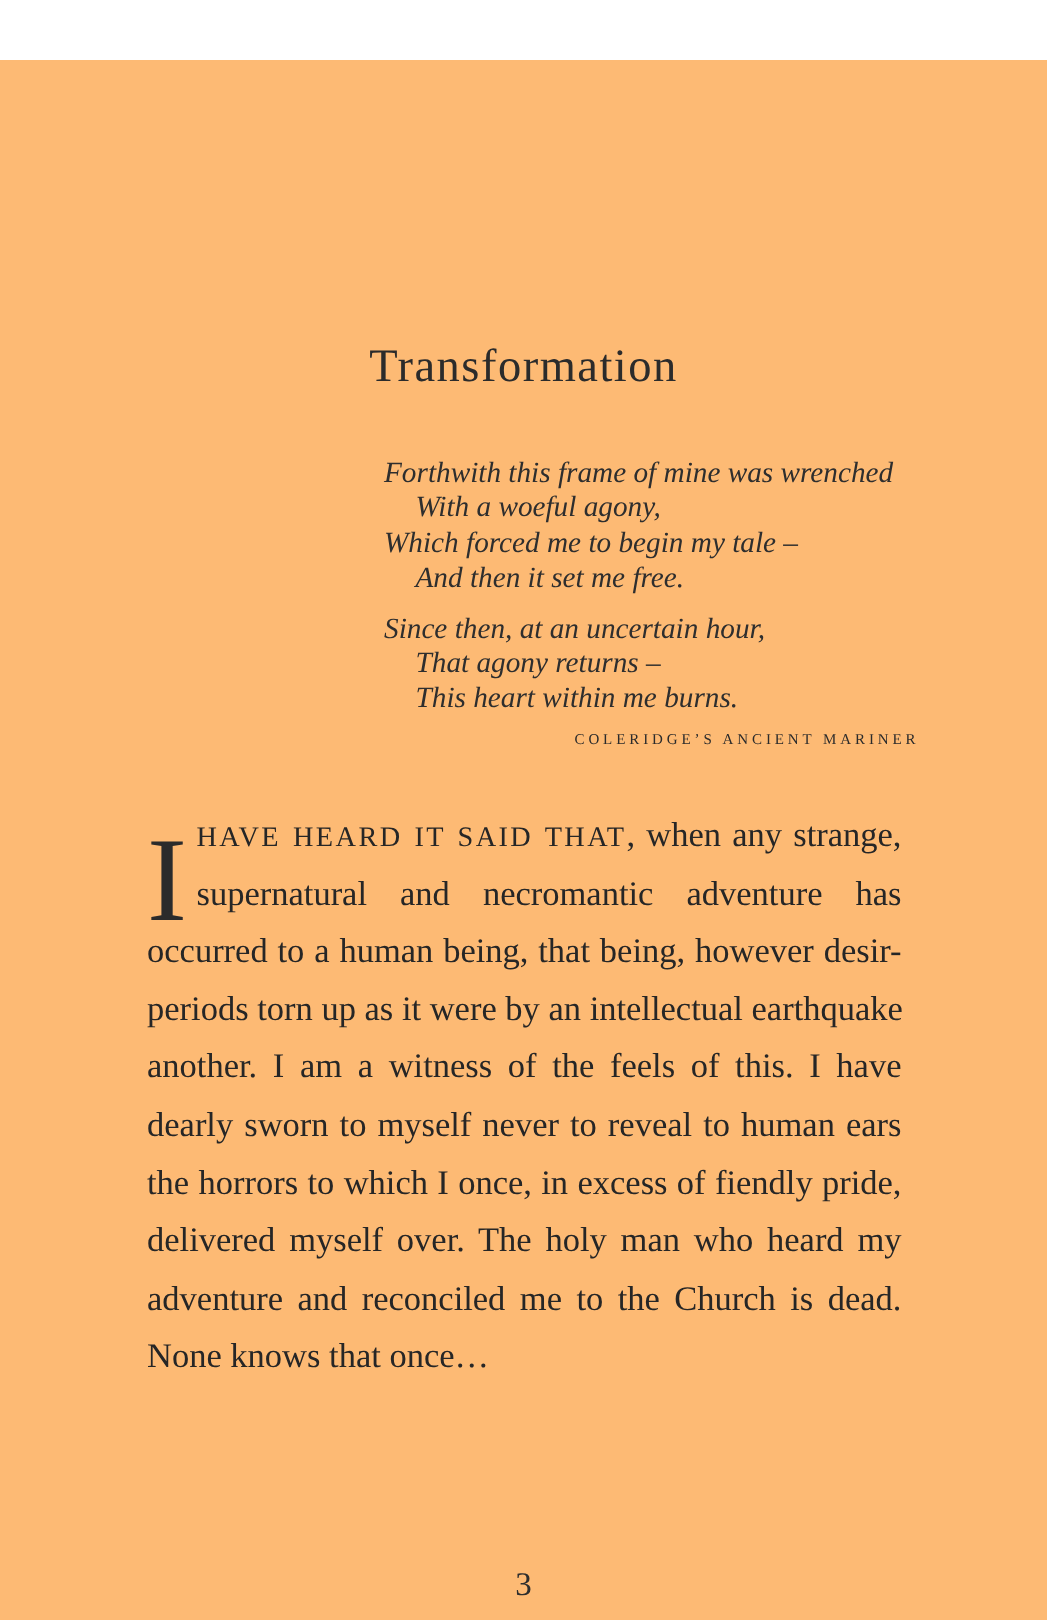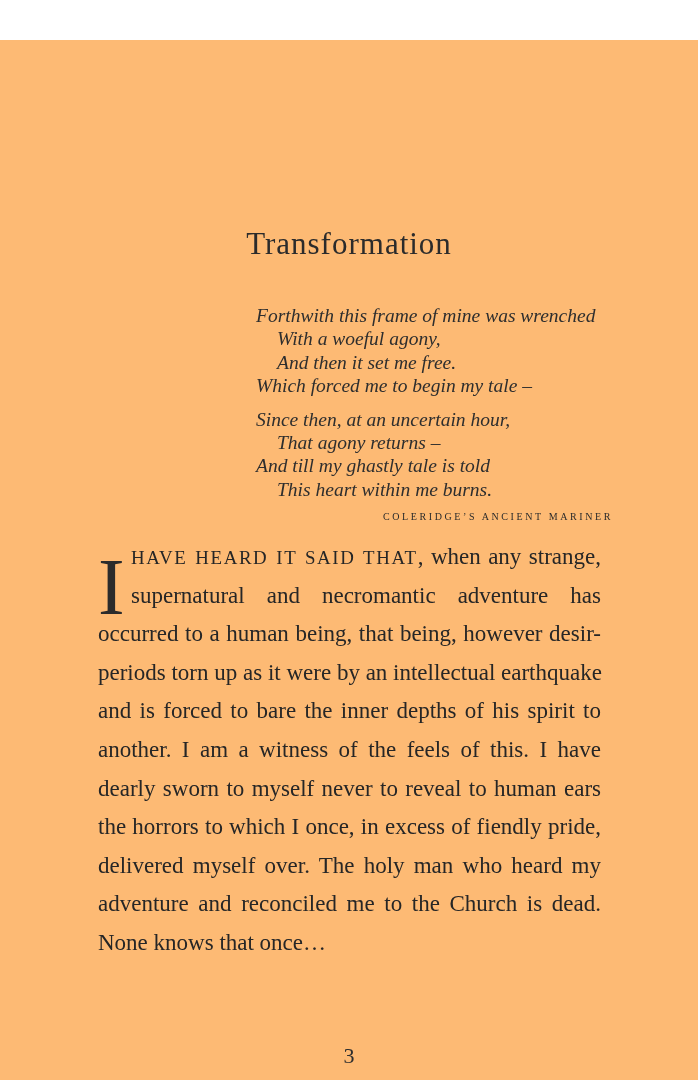--- a/index.html
+++ b/index.html
@@ -93,39 +93,37 @@
 <body>
 
 <div class="page">
 
   <h1 class="title">Transformation</h1>
 
   <div class="epigraph">
     <div class="stanza stanza-1">
       <div class="eline">Forthwith this frame of mine was wrenched</div>
       <div class="eline indent">With a woeful agony,</div>
+      <div class="eline">Which forced me to begin my tale –</div>
       <div class="eline indent">And then it set me free.</div>
-      <div class="eline">Which forced me to begin my tale –</div>
     </div>
     <div class="stanza stanza-2">
       <div class="eline">Since then, at an uncertain hour,</div>
       <div class="eline indent">That agony returns –</div>
-      <div class="eline">And till my ghastly tale is told</div>
       <div class="eline indent">This heart within me burns.</div>
     </div>
     <div class="attribution">COLERIDGE’S ANCIENT MARINER</div>
   </div>
 
   <div class="body-text">
     <span class="dropcap">I</span>
     <div class="bline indent-dc"><span class="opening-smallcaps">HAVE HEARD IT SAID THAT</span><span>, when any strange,</span></div>
     <div class="bline indent-dc">supernatural and necromantic adventure has</div>
     <div class="bline">occurred to a human being, that being, however desir-</div>
     <div class="bline">periods torn up as it were by an intellectual earthquake</div>
-    <div class="bline">and is forced to bare the inner depths of his spirit to</div>
     <div class="bline">another. I am a witness of the feels of this. I have</div>
     <div class="bline">dearly sworn to myself never to reveal to human ears</div>
     <div class="bline">the horrors to which I once, in excess of fiendly pride,</div>
     <div class="bline">delivered myself over. The holy man who heard my</div>
     <div class="bline">adventure and reconciled me to the Church is dead.</div>
     <div class="bline last">None knows that once…</div>
   </div>
 
   <div class="page-number">3</div>
 

